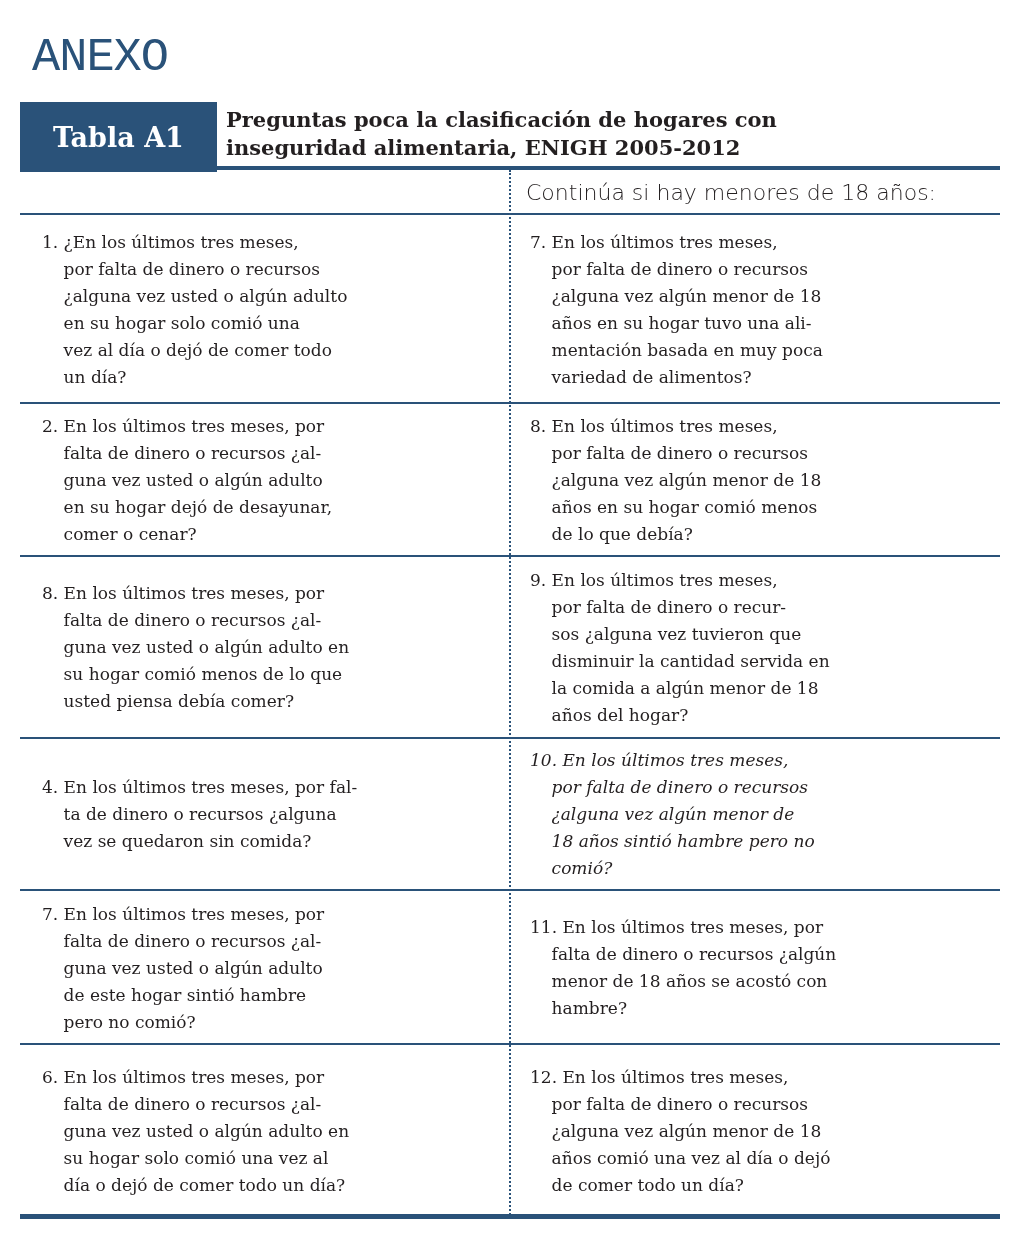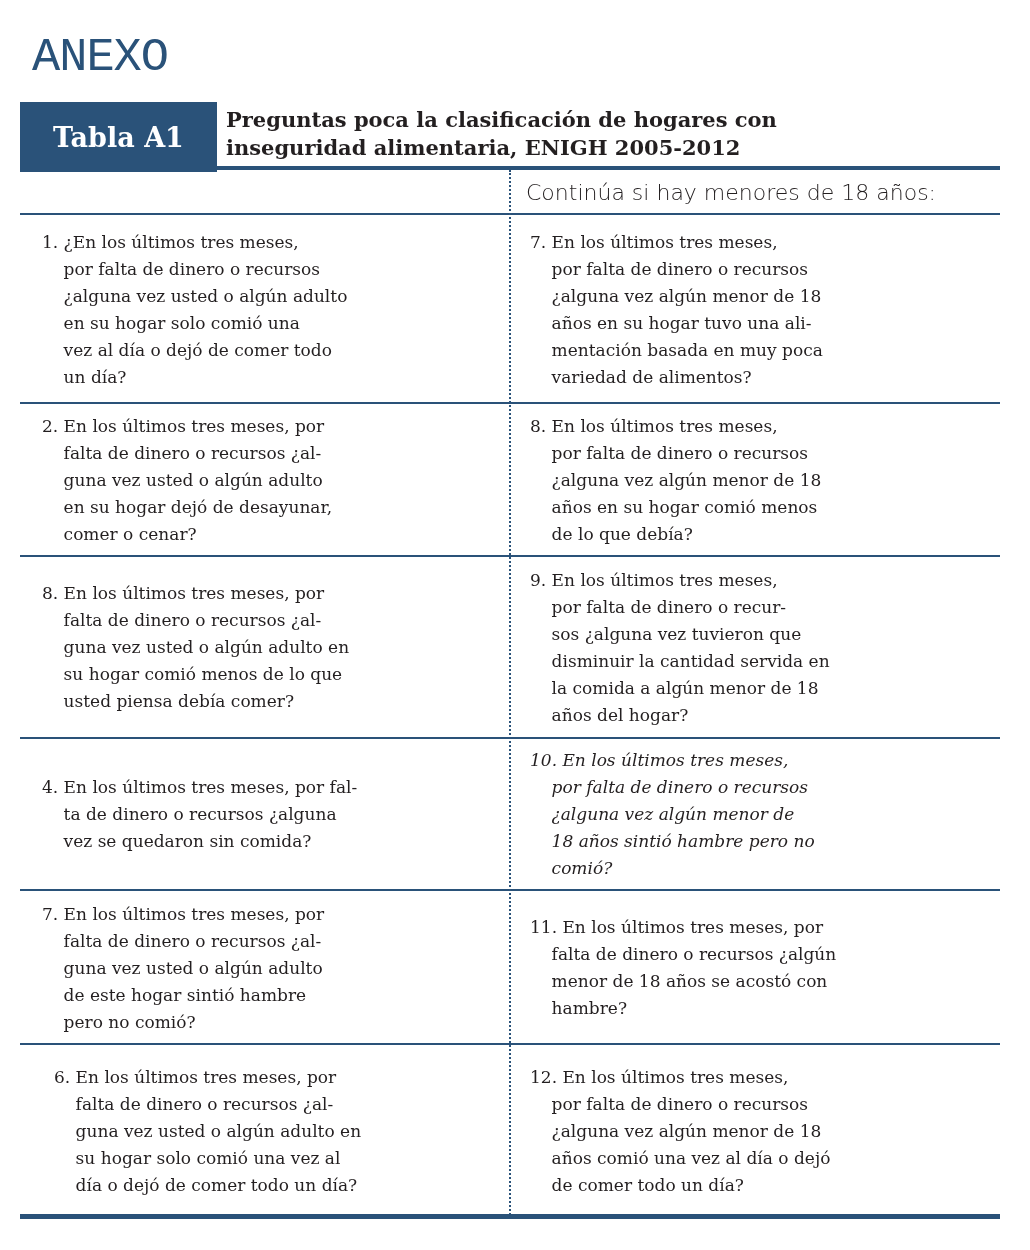--- a/index.html
+++ b/index.html
@@ -96,21 +96,21 @@
     falta de dinero o recursos ¿al-
     guna vez usted o algún adulto
     de este hogar sintió hambre
     pero no comió?</div>
 <div class="cell" style="left:530px; top:914px;">11. En los últimos tres meses, por
     falta de dinero o recursos ¿algún
     menor de 18 años se acostó con
     hambre?</div>
 <div class="rule" style="top:1043px;"></div>
 
-<div class="cell" style="left:42px; top:1064px;margin-left:12px;">6. En los últimos tres meses, por
+<div class="cell" style="left:42px; top:1064px;">6. En los últimos tres meses, por
     falta de dinero o recursos ¿al-
     guna vez usted o algún adulto en
     su hogar solo comió una vez al
     día o dejó de comer todo un día?</div>
 <div class="cell" style="left:530px; top:1064px;">12. En los últimos tres meses,
     por falta de dinero o recursos
     ¿alguna vez algún menor de 18
     años comió una vez al día o dejó
     de comer todo un día?</div>
 

